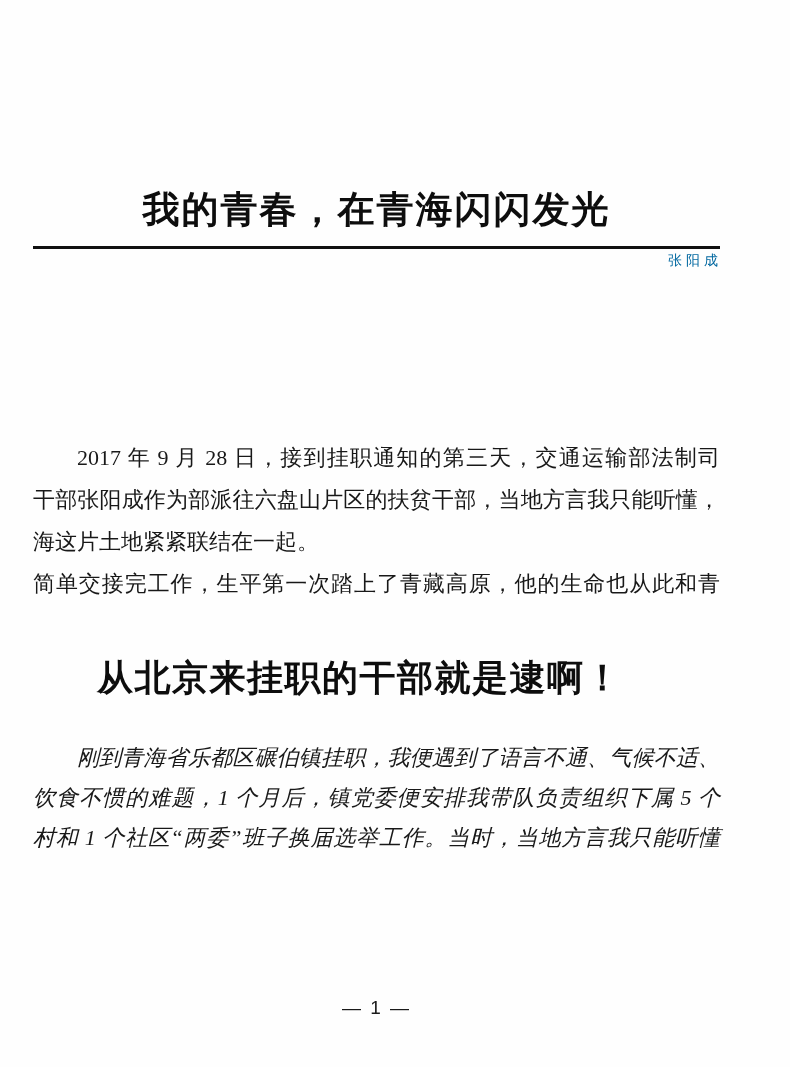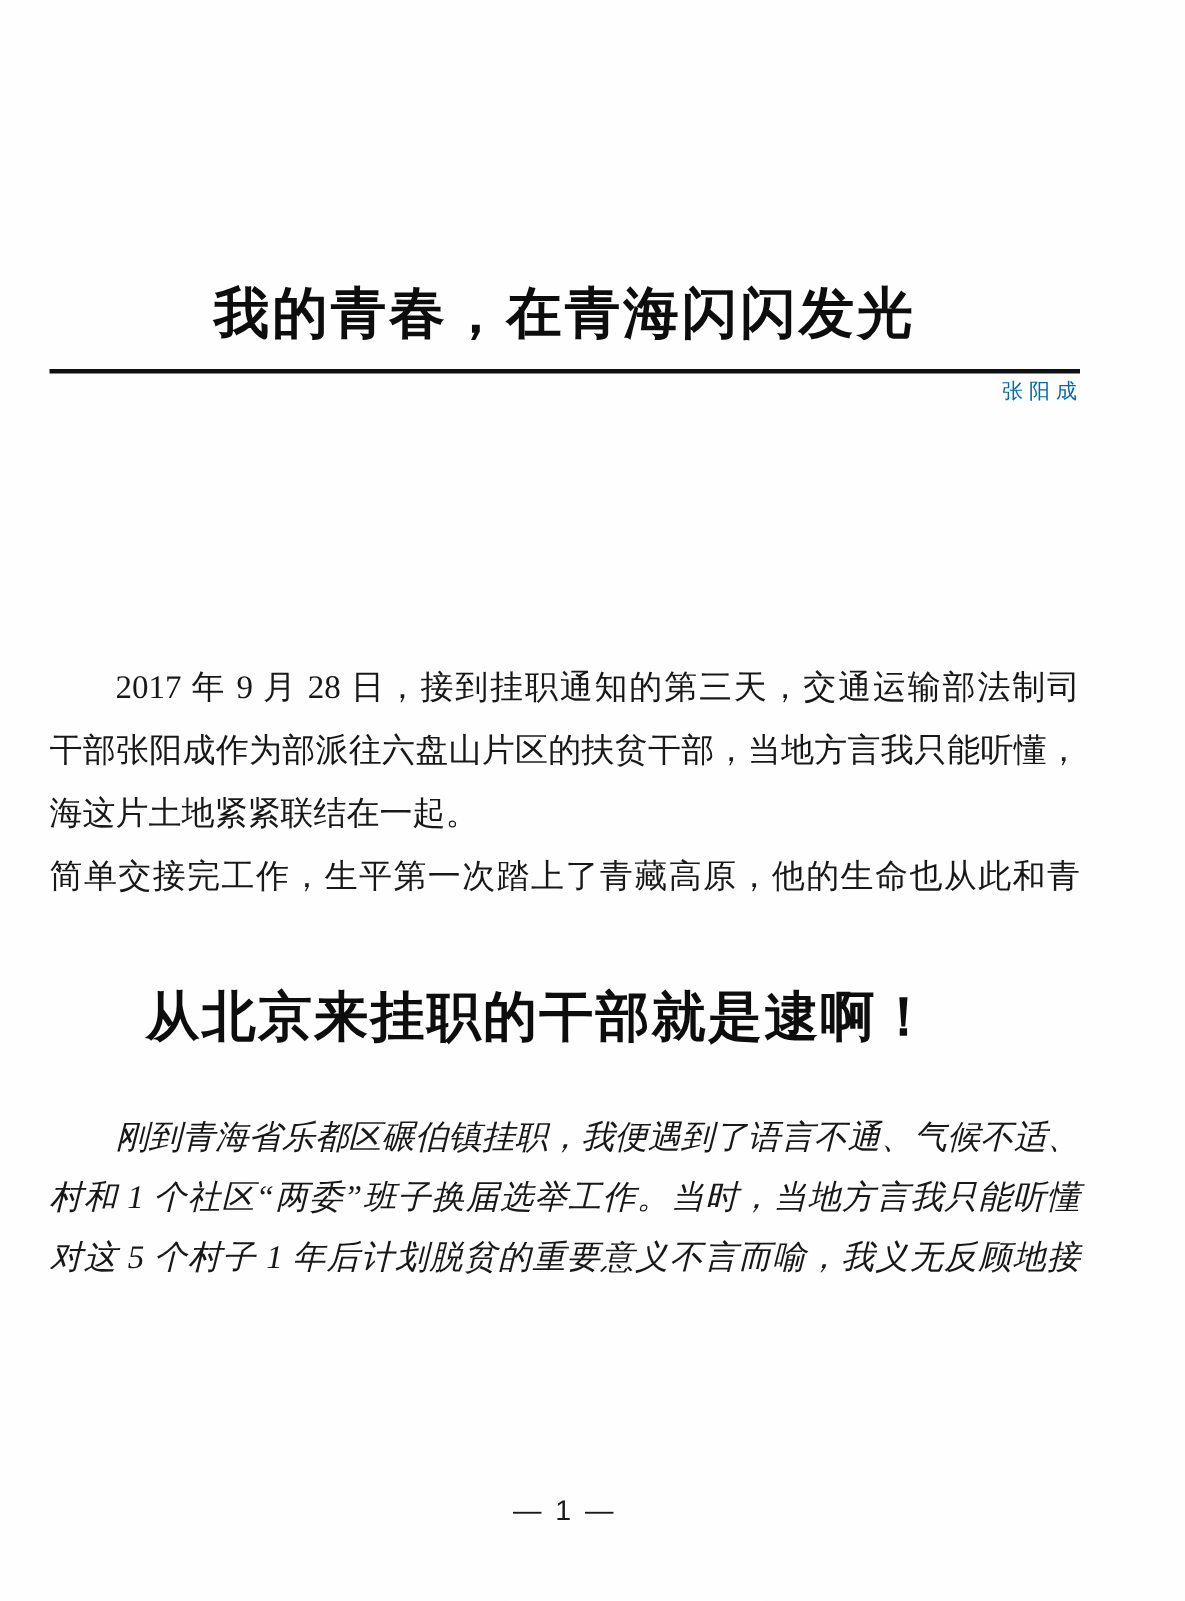--- a/index.html
+++ b/index.html
@@ -125,20 +125,20 @@
       <div class="line just indent">2017 年 9 月 28 日，接到挂职通知的第三天，交通运输部法制司</div>
       <div class="line just">干部张阳成作为部派往六盘山片区的扶贫干部，当地方言我只能听懂，</div>
       <div class="line">海这片土地紧紧联结在一起。</div>
       <div class="line just">简单交接完工作，生平第一次踏上了青藏高原，他的生命也从此和青</div>
     </div>
 
     <h2 class="section-heading">从北京来挂职的干部就是逮啊！</h2>
 
     <div class="para para-body">
       <div class="line just indent">刚到青海省乐都区碾伯镇挂职，我便遇到了语言不通、气候不适、</div>
+      <div class="line just">饮食不惯的难题，1 个月后，镇党委便安排我带队负责组织下属 5 个</div>
       <div class="line just">村和 1 个社区“两委”班子换届选举工作。当时，当地方言我只能听懂</div>
-      <div class="line just">对这 5 个村子 1 年后计划脱贫的重要意义不言而喻，我义无反顾地接</div>
     </div>
 
     <div class="page-number">— 1 —</div>
 
   </div>
 </div>
 
 </body></html>

